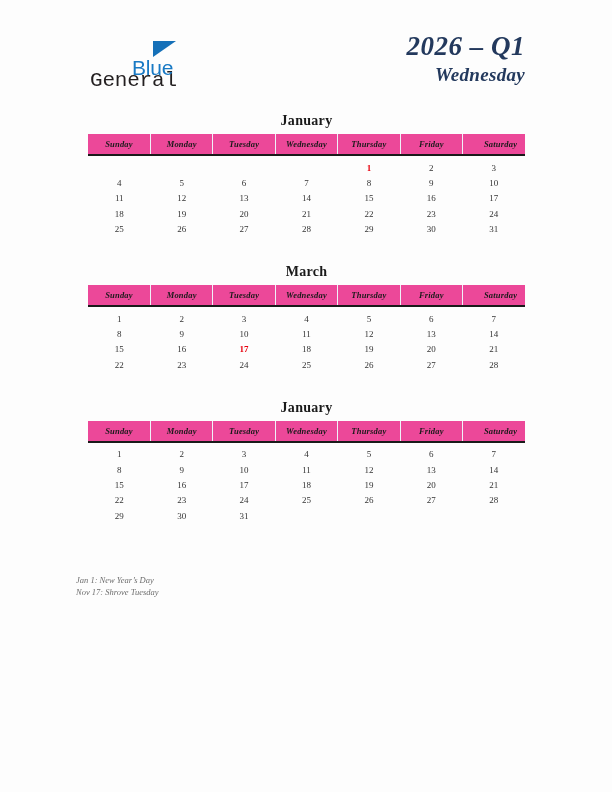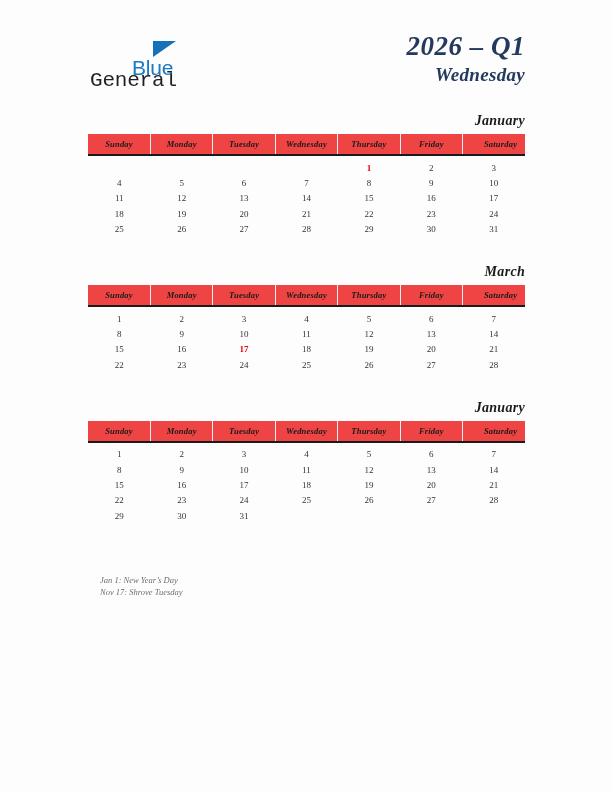--- a/index.html
+++ b/index.html
@@ -103,39 +103,38 @@
     top: 112px;
     width: 437px;
   }
 
   .month-block {
     width: 437px;
     margin-bottom: 26px;
   }
 
   .month-name {
-    text-align: right;
-    font-family: "Liberation Serif", serif;
-    font-style: italic;
+    text-align: center;
+    font-family: "Liberation Serif", serif;
     font-weight: bold;
     font-size: 14px;
     color: #1a1a1a;
     line-height: 18px;
     margin-bottom: 4px;
     letter-spacing: 0.3px;
   }
 
   table.cal {
     width: 437px;
     border-collapse: collapse;
     table-layout: fixed;
   }
 
   table.cal thead tr {
-    background: #ef4444;
+    background: #ec4899;
   }
   table.cal th {
     font-family: "Liberation Serif", serif;
     font-style: italic;
     font-weight: bold;
     font-size: 8.5px;
     color: #1a1a1a;
     text-align: center;
     padding: 5px 0 5px 0;
     border-right: 1px solid #eef2f8;
@@ -165,21 +164,21 @@
     color: #e8000d;
     font-weight: bold;
   }
   table.cal td.empty {
     color: transparent;
   }
 
   
   .footer {
     position: absolute;
-    left: 100px;
+    left: 76px;
     top: 575px;
     width: 400px;
   }
   .footer-line {
     font-family: "Liberation Serif", serif;
     font-style: italic;
     font-size: 8.5px;
     color: #6e6e6e;
     line-height: 11.5px;
   }

